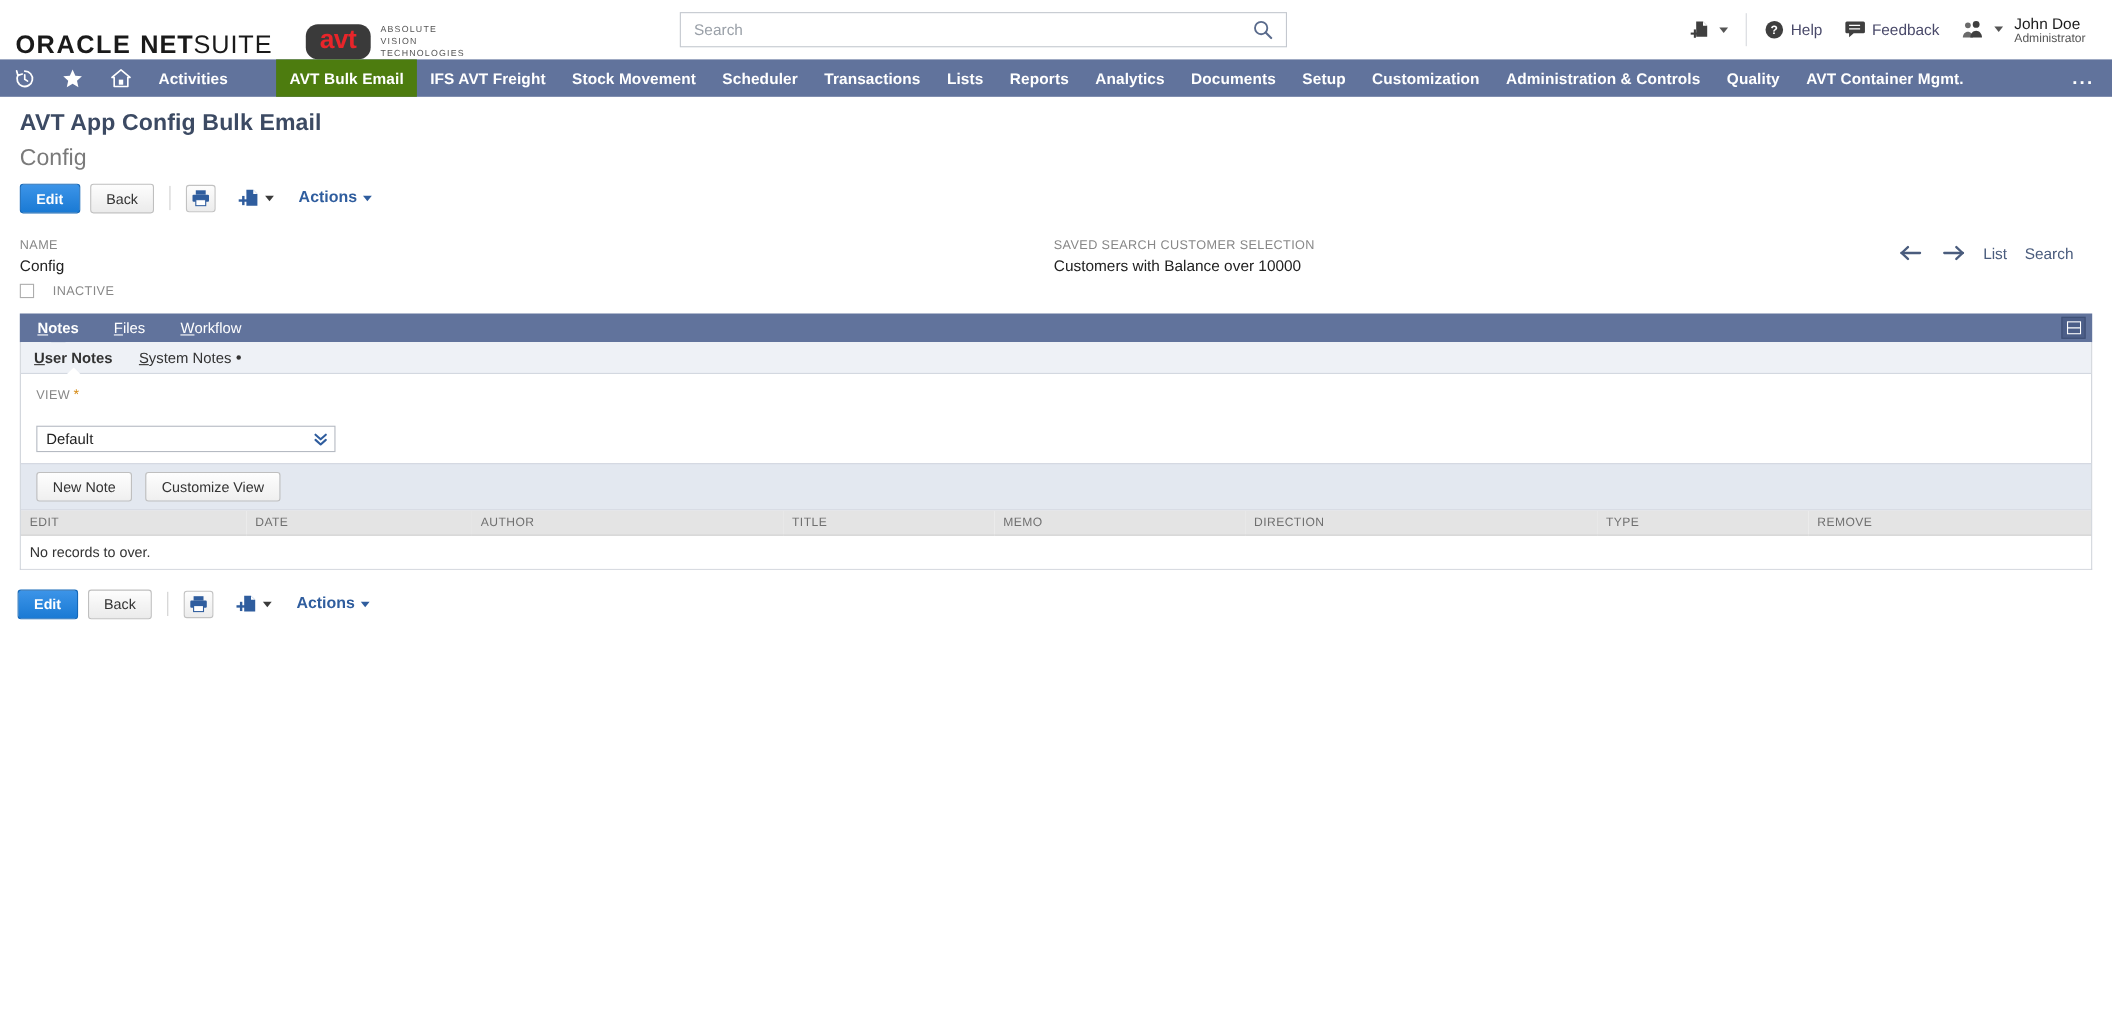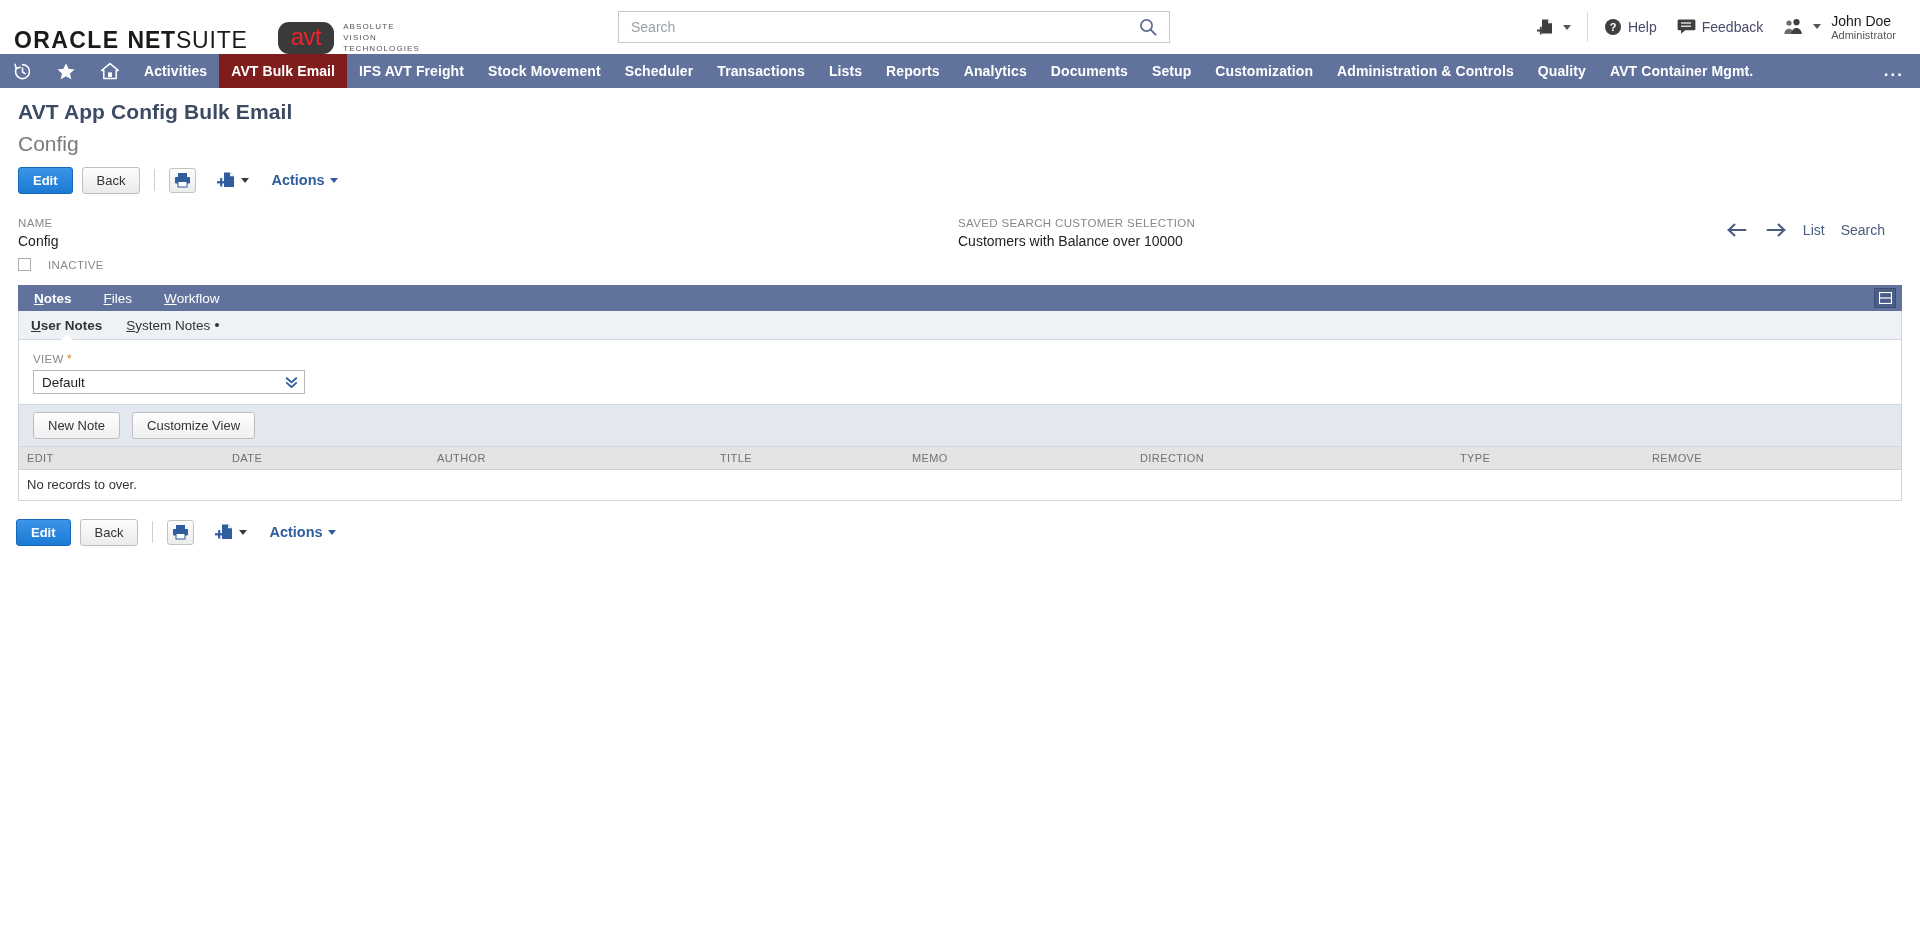--- a/index.html
+++ b/index.html
@@ -45,21 +45,21 @@
     display: flex;
     align-items: center;
     gap: 9px;
   }
   .avt-badge {
     background: #3a3a3a;
     border-radius: 11px;
     padding: 3px 13px 5px 13px;
     color: #e8252a;
     font-size: 24px;
-    font-weight: 400;
+    font-weight: 700;
     line-height: 1;
     letter-spacing: -0.5px;
   }
   .avt-text {
     font-size: 8px;
     line-height: 11px;
     color: #555;
     letter-spacing: 1.1px;
     font-weight: 400;
   }
@@ -140,21 +140,21 @@
   .nav-item {
     display: flex; align-items: center;
     padding: 0 12px;
     color: #ffffff;
     font-size: 14px;
     font-weight: 700;
     cursor: pointer;
     white-space: nowrap;
     letter-spacing: 0.1px;
   }
-  .nav-item.active { background: #7f1d1d; }
+  .nav-item.active { background: #4d7c0f; margin-left: 32px; }
   .nav-more {
     display: flex; align-items: center;
     padding: 0 16px;
     color: #fff;
     font-size: 17px;
     font-weight: 700;
     cursor: pointer;
     letter-spacing: 2px;
     margin-left: auto;
   }
@@ -377,21 +377,21 @@
     border-radius: 50%;
     margin-left: 5px;
     margin-bottom: 1px;
   }
 
   .view-row { padding: 11px 0 10px 14px; }
   .view-label {
     font-size: 11.5px;
     color: #888;
     letter-spacing: 0.35px;
-    margin-bottom: 4px;
+    margin-bottom: 21px;
   }
   .req-star { color: #d68c18; font-size: 13px; margin-left: 3px; }
   .select-box {
     width: 272px; height: 24px;
     border: 1px solid #b5bac2;
     background: #fff;
     display: flex; align-items: center;
     justify-content: space-between;
     padding: 0 6px 0 8px;
     font-size: 13.5px;

